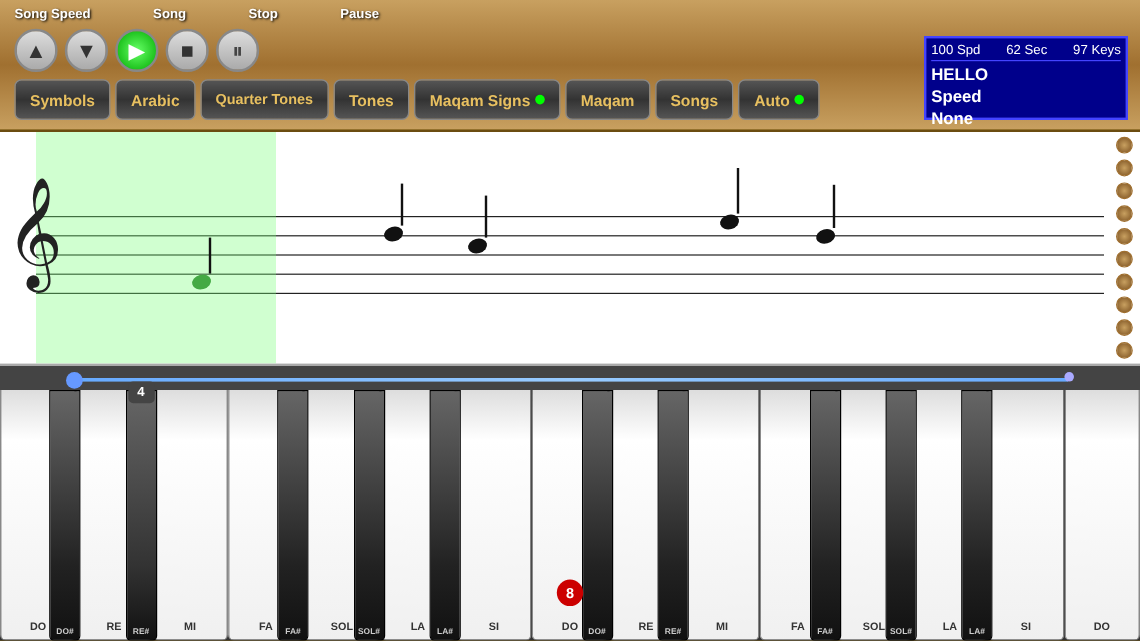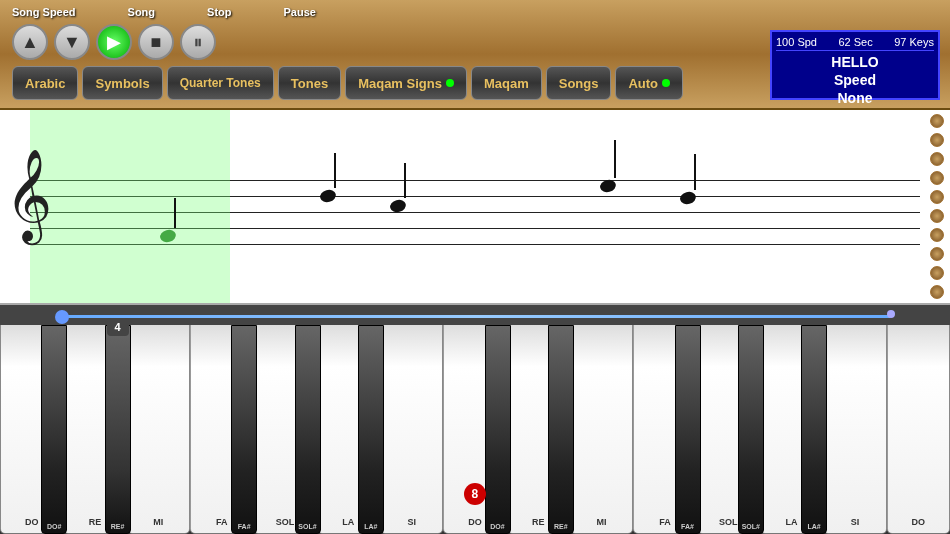--- a/index.html
+++ b/index.html
@@ -94,21 +94,21 @@
       display: flex;
       justify-content: space-between;
       border-bottom: 1px solid #4444ff;
       padding-bottom: 2px;
       margin-bottom: 2px;
     }
 
     #info-box-main {
       display: flex;
       flex-direction: column;
-      align-items: center;
+      align-items: flex-start;
       font-size: 14px;
       font-weight: bold;
       line-height: 1.3;
     }
 
     #menu-buttons-row {
       display: flex;
       align-items: center;
       gap: 4px;
       padding: 4px 8px;
@@ -396,24 +396,24 @@
     <div id="toolbar-buttons-row">
       <button class="ctrl-btn ctrl-btn-up">▲</button>
       <button class="ctrl-btn ctrl-btn-down">▼</button>
       <button class="ctrl-btn ctrl-btn-play">▶</button>
       <button class="ctrl-btn ctrl-btn-stop">■</button>
       <button class="ctrl-btn ctrl-btn-pause">⏸</button>
     </div>
 
     <div id="menu-buttons-row">
       <button class="menu-btn">
+        <span>Symbols</span>
+      </button>
+      <button class="menu-btn">
         <span>Arabic</span>
-      </button>
-      <button class="menu-btn">
-        <span>Symbols</span>
       </button>
       <button class="menu-btn" style="font-size:12px;">
         <span>Quarter Tones</span>
       </button>
       <button class="menu-btn">
         <span>Tones</span>
       </button>
       <button class="menu-btn">
         <span>Maqam Signs</span>
         <span class="dot"></span>

